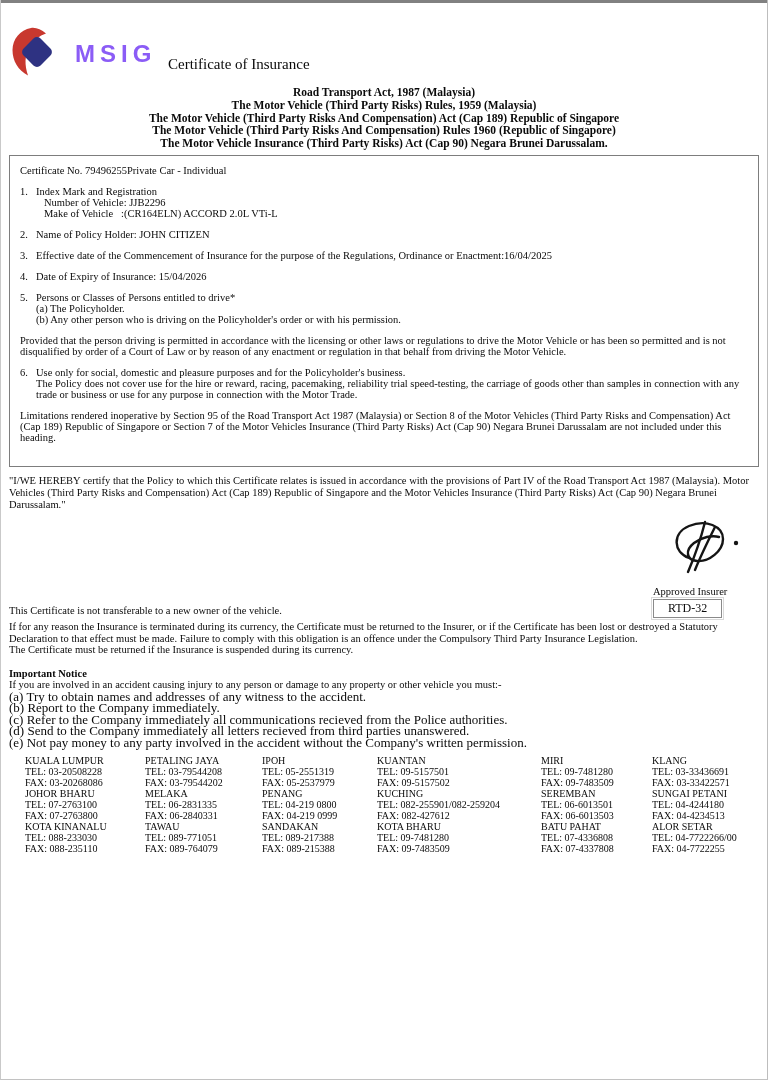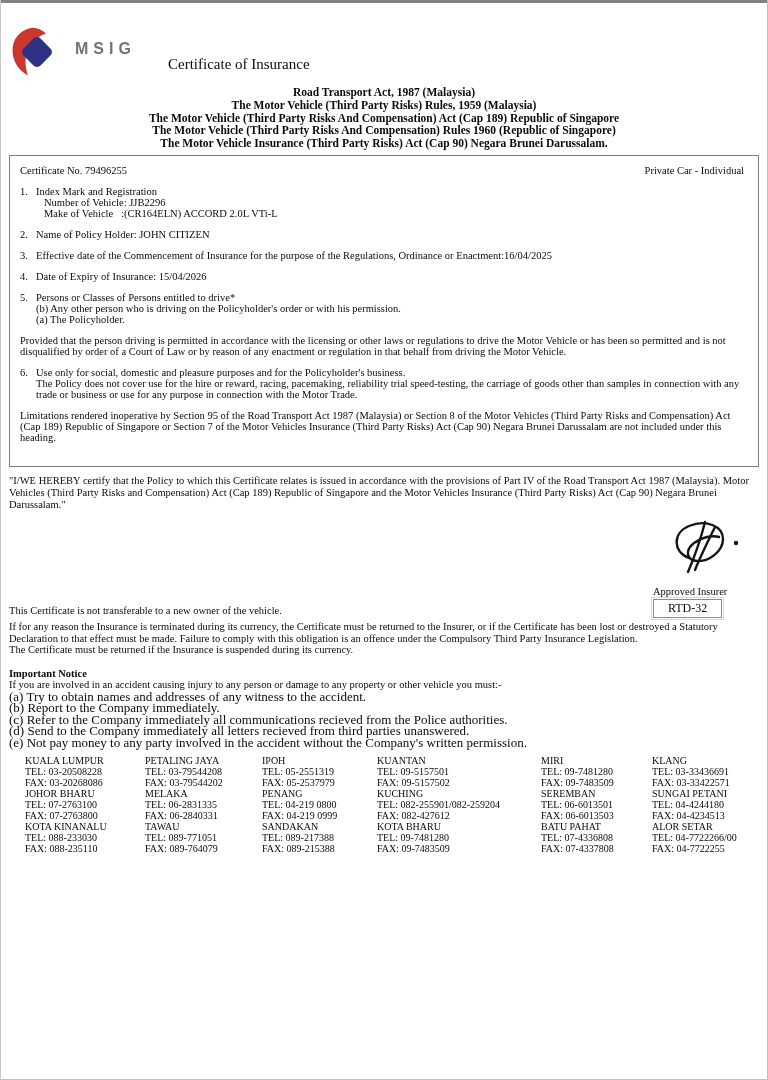--- a/index.html
+++ b/index.html
@@ -27,23 +27,23 @@
   
   .header { position:relative; height:80px; }
   .logo {
     position:absolute; left:10px; top:27px;
     width:45px; height:51px;
   }
   .wordmark {
     position:absolute; left:74px; top:40px;
     font-family:"Liberation Sans", sans-serif;
     font-weight:bold;
-    font-size:16px;
+    font-size:24px;
     letter-spacing:5px;
-    color:#737373;
+    color:#8b5cf6;
   }
   .doc-title {
     position:absolute; left:167px; top:56px;
     font-size:15px;
     font-weight:normal;
     white-space:nowrap;
   }
   .acts { margin-top:6px; text-align:center; }
   .act-line {
     font-size:11.5px;
@@ -53,21 +53,21 @@
 
   
   .cert-box {
     margin:5px 8px 0 8px;
     height:312px;
     border:1px solid #7d7d7d;
     padding:9px 14px 10px 10px;
     font-size:10.5px;
     line-height:11px;
   }
-  .cert-head { display:flex; justify-content:space-between; }
+  .cert-head { display:flex; }
   .cert-item { display:flex; margin-top:10px; }
   .cert-num { width:16px; flex:none; }
   .cert-body { flex:1; }
   .cert-sub { padding-left:8px; white-space:pre-wrap; }
   .cert-par { margin-top:10px; }
 
   
   .declaration {
     margin:8px 8px 0 8px;
     font-size:10.5px; line-height:12px;
@@ -163,22 +163,22 @@
 
     <div class="cert-item">
       <span class="cert-num">4.</span>
       <span class="cert-body">Date of Expiry of Insurance: 15/04/2026</span>
     </div>
 
     <div class="cert-item">
       <span class="cert-num">5.</span>
       <span class="cert-body">
         <div>Persons or Classes of Persons entitled to drive*</div>
+        <div>(a) The Policyholder.</div>
         <div>(b) Any other person who is driving on the Policyholder's order or with his permission.</div>
-        <div>(a) The Policyholder.</div>
       </span>
     </div>
 
     <div class="cert-par">Provided that the person driving is permitted in accordance with the licensing or other laws or regulations to drive the Motor Vehicle or has been so permitted and is not disqualified by order of a Court of Law or by reason of any enactment or regulation in that behalf from driving the Motor Vehicle.</div>
 
     <div class="cert-item">
       <span class="cert-num">6.</span>
       <span class="cert-body">
         <div>Use only for social, domestic and pleasure purposes and for the Policyholder's business.</div>
         <div>The Policy does not cover use for the hire or reward, racing, pacemaking, reliability trial speed-testing, the carriage of goods other than samples in connection with any trade or business or use for any purpose in connection with the Motor Trade.</div>

